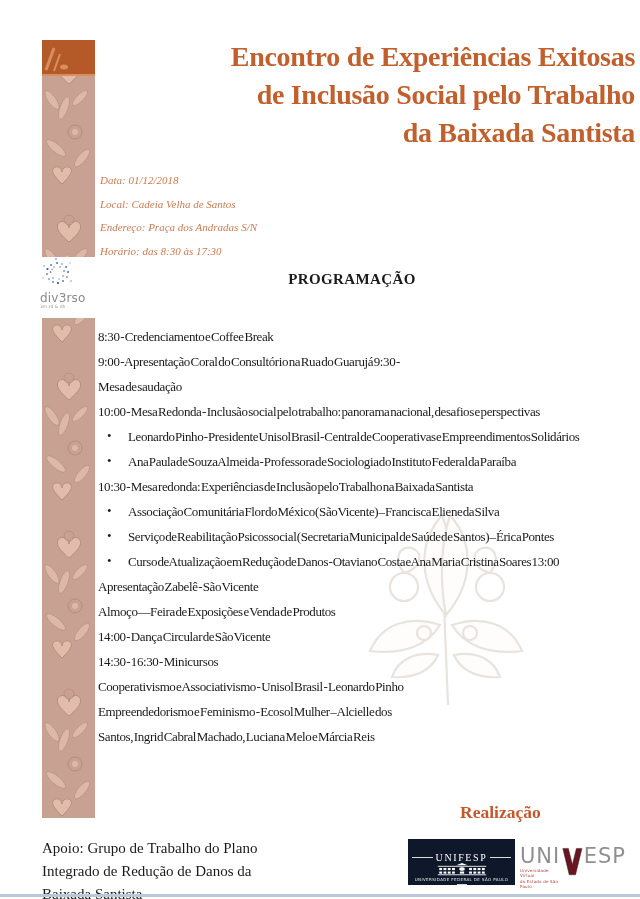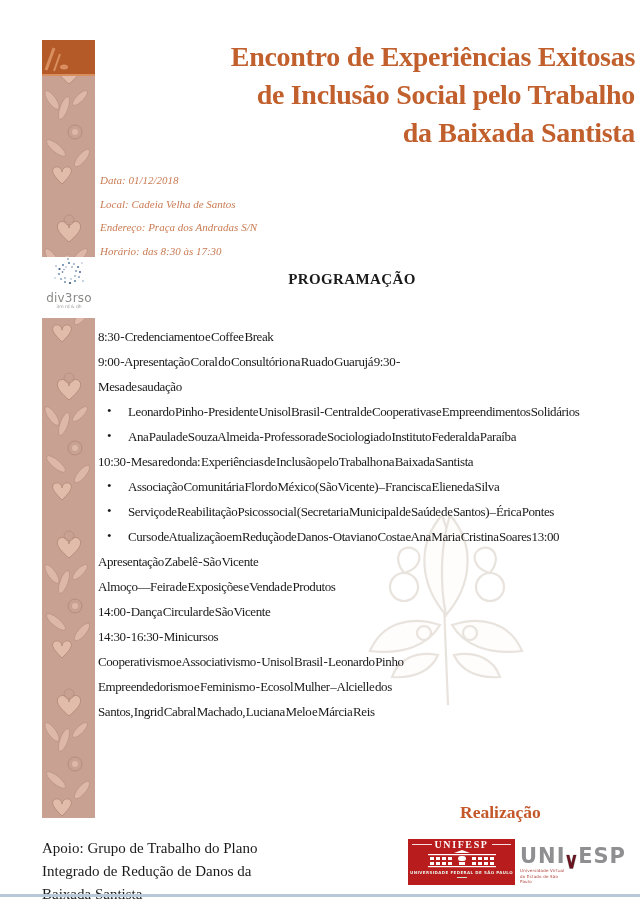--- a/index.html
+++ b/index.html
@@ -4,21 +4,21 @@
 <style>
   html,body{margin:0;padding:0;background:#fff;}
   .page{position:relative;width:640px;height:899px;background:#ffffff;overflow:hidden;
         font-family:"Liberation Serif",serif;color:#1a1a1a;}
 
   
   .strip{position:absolute;left:42px;top:40px;width:53px;height:778px;}
   .rust-block{position:absolute;left:42px;top:40px;width:53px;height:34px;background:#B45A28;
               border-bottom:2px solid #D98E5F;overflow:hidden;}
   .div3rso-box{position:absolute;left:40px;top:257px;width:58px;height:61px;background:#ffffff;
-               text-align:center;}
+               text-align:left;}
   .div3rso-word{font-family:"DejaVu Sans",sans-serif;font-size:12px;color:#8a8a88;line-height:11px;letter-spacing:0.2px;}
   .div3rso-tag{font-family:"DejaVu Sans",sans-serif;font-size:4.5px;color:#9b9b98;line-height:6px;filter:blur(0.3px);}
 
   
   .title{position:absolute;left:95px;top:38px;width:540px;text-align:right;
          color:#C15F2D;font-weight:bold;font-size:28px;line-height:38px;letter-spacing:-0.3px;}
   .meta{position:absolute;left:100px;top:169px;font-style:italic;color:#C97B53;
         font-size:11px;line-height:23.5px;}
 
   
@@ -31,32 +31,32 @@
   .bullet::before{content:"•";position:absolute;left:9px;top:-1px;font-size:13px;}
 
   
   .watermark{position:absolute;left:320px;top:455px;z-index:1;}
 
   
   .realizacao{position:absolute;left:460px;top:802px;color:#C4582A;font-weight:bold;font-size:17.5px;}
   .apoio{position:absolute;left:42px;top:837px;width:280px;font-size:15px;line-height:23px;}
   .apoio b{font-weight:normal;}
 
-  .unifesp{position:absolute;left:408px;top:839px;width:107px;height:46px;background:#b91c1c;
-           display:flex;flex-direction:column;align-items:center;justify-content:flex-start;padding-top:0;box-sizing:border-box;font-weight:bold;}
+  .unifesp{position:absolute;left:408px;top:839px;width:107px;height:46px;background:#0f172a;
+           display:flex;flex-direction:column;align-items:center;justify-content:flex-start;padding-top:13px;box-sizing:border-box;}
   .unifesp-name-row{display:flex;align-items:center;width:92%;color:#fff;}
   .unifesp-name-row .rule{flex:1;height:1px;background:#fff;opacity:.85;}
   .unifesp-name{font-family:"Liberation Serif",serif;font-size:10px;letter-spacing:1.6px;color:#fff;padding:0 3px;line-height:11px;}
   .unifesp-sub{font-size:4px;color:#E8EFE8;letter-spacing:0.4px;line-height:5px;margin-top:1.5px;font-family:"DejaVu Sans",sans-serif;}
   .unifesp-year{width:10px;height:1px;background:#cfe0cf;margin-top:2px;}
 
   .univesp{position:absolute;left:520px;top:845px;width:106px;display:flex;align-items:flex-start;
            font-family:"DejaVu Sans",sans-serif;color:#8f8f91;}
   .univesp .uni-col{display:flex;flex-direction:column;align-items:flex-start;}
-  .univesp .big{font-size:21px;line-height:22px;letter-spacing:1px;font-weight:700;}
+  .univesp .big{font-size:21px;line-height:22px;letter-spacing:1px;font-weight:400;}
   .univesp-sub{font-size:4px;color:#B0413A;line-height:5px;margin-top:1px;letter-spacing:0.2px;}
   .univesp-v{margin:0 1px;}
 
   .bottom-line{position:absolute;left:0;top:894px;width:640px;height:3px;background:#B9C8D8;}
 </style>
 </head>
 <body>
 
 <div class="page">
 
@@ -151,20 +151,21 @@
       <circle cx="150" cy="178" r="7" fill="none"></circle>
     </g>
   </svg>
 
   <div class="prog-head">PROGRAMAÇÃO</div>
 
   <div class="program">
     <div class="pitem">8:30 - Credenciamento e Coffee Break</div>
     <div class="pitem">9:00 - Apresentação Coral do Consultório na Rua do Guarujá 9:30 -</div>
     <div class="pitem">Mesa de saudação</div>
+    <div class="pitem">10:00 - Mesa Redonda - Inclusão social pelo trabalho: panorama nacional, desafios e perspectivas</div>
     <div class="pitem bullet">Leonardo Pinho - Presidente Unisol Brasil - Central de Cooperativas e Empreendimentos Solidários</div>
     <div class="pitem bullet">Ana Paula de Souza Almeida - Professora de Sociologia do Instituto Federal da Paraíba</div>
     <div class="pitem">10:30 - Mesa redonda: Experiências de Inclusão pelo Trabalho na Baixada Santista</div>
     <div class="pitem bullet">Associação Comunitária Flor do México (São Vicente) – Francisca Eliene da Silva</div>
     <div class="pitem bullet">Serviço de Reabilitação Psicossocial (Secretaria Municipal de Saúde de Santos) – Érica Pontes</div>
     <div class="pitem bullet">Curso de Atualização em Redução de Danos - Otaviano Costa e Ana Maria Cristina Soares 13:00</div>
     <div class="pitem">Apresentação Zabelê - São Vicente</div>
     <div class="pitem">Almoço—Feira de Exposições e Venda de Produtos</div>
     <div class="pitem">14:00 - Dança Circular de São Vicente</div>
     <div class="pitem">14:30 - 16:30 - Minicursos</div>

